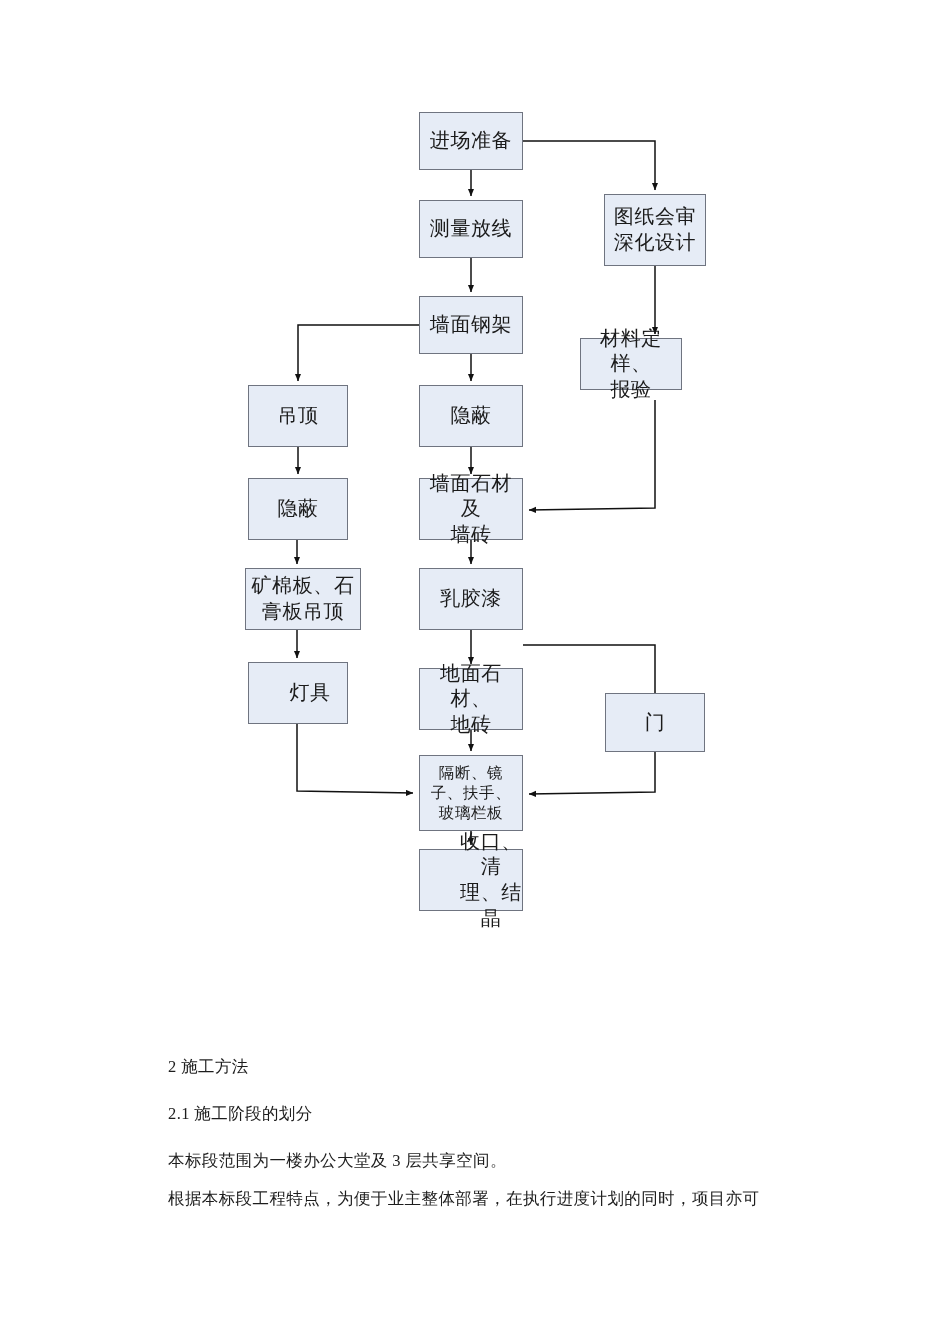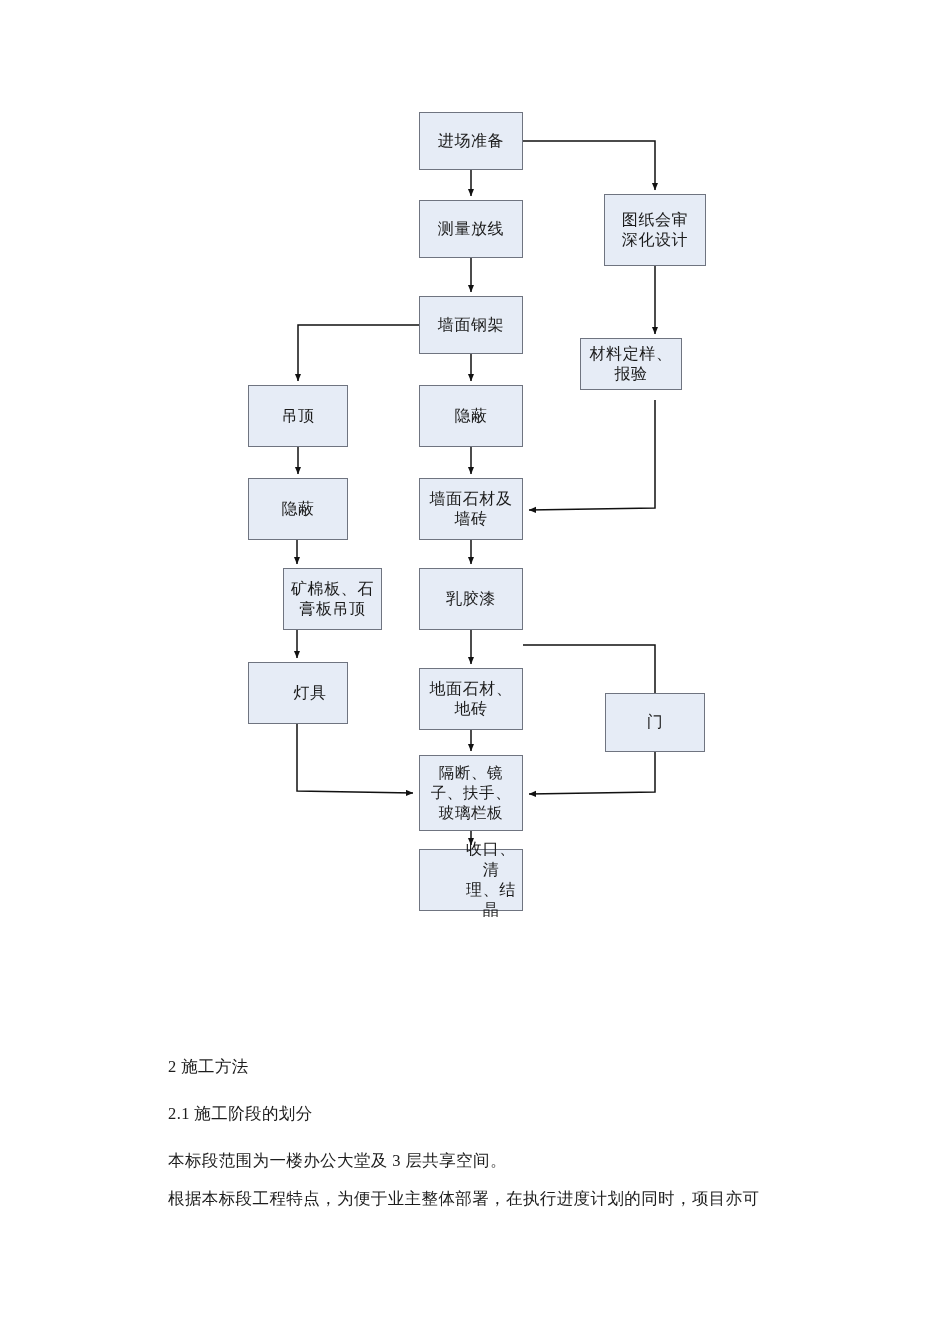--- a/index.html
+++ b/index.html
@@ -37,21 +37,21 @@
   .node {
     position: absolute;
     box-sizing: border-box;
     background: #e6ecf6;
     border: 1.4px solid #6f7480;
     display: flex;
     align-items: center;
     justify-content: center;
     text-align: center;
     font-family: "Liberation Serif", "DejaVu Serif", serif;
-    font-size: 16px;
+    font-size: 20px;
     line-height: 1.28;
     letter-spacing: 0.6px;
     color: #1b1b1b;
     white-space: pre-line;
     z-index: 2;
   }
 
   
   #doc-body {
     position: absolute;
@@ -134,21 +134,21 @@
 
   <div class="node" style="left:248px;top:385px;width:100px;height:62px;">吊顶</div>
 
   <div class="node" style="left:419px;top:385px;width:104px;height:62px;">隐蔽</div>
 
   <div class="node" style="left:248px;top:478px;width:100px;height:62px;">隐蔽</div>
 
   <div class="node" style="left:419px;top:478px;width:104px;height:62px;">墙面石材及
 墙砖</div>
 
-  <div class="node" style="left:245px;top:568px;width:99px;height:62px;margin-left:38px;">矿棉板、石
+  <div class="node" style="left:245px;top:568px;width:116px;height:62px;">矿棉板、石
 膏板吊顶</div>
 
   <div class="node" style="left:419px;top:568px;width:104px;height:62px;">乳胶漆</div>
 
   <div class="node" style="left:248px;top:662px;width:100px;height:62px;padding-left:24px;">灯具</div>
 
   <div class="node" style="left:419px;top:668px;width:104px;height:62px;">地面石材、
 地砖</div>
 
   <div class="node" style="left:605px;top:693px;width:100px;height:59px;">门</div>

